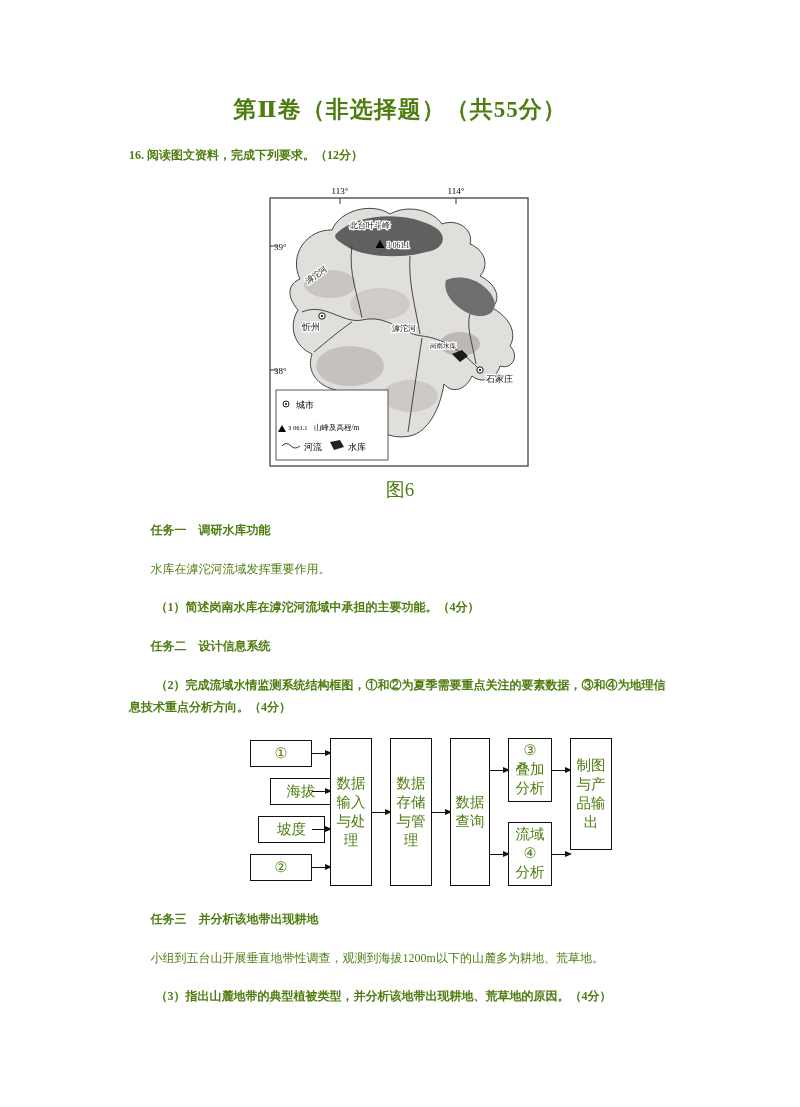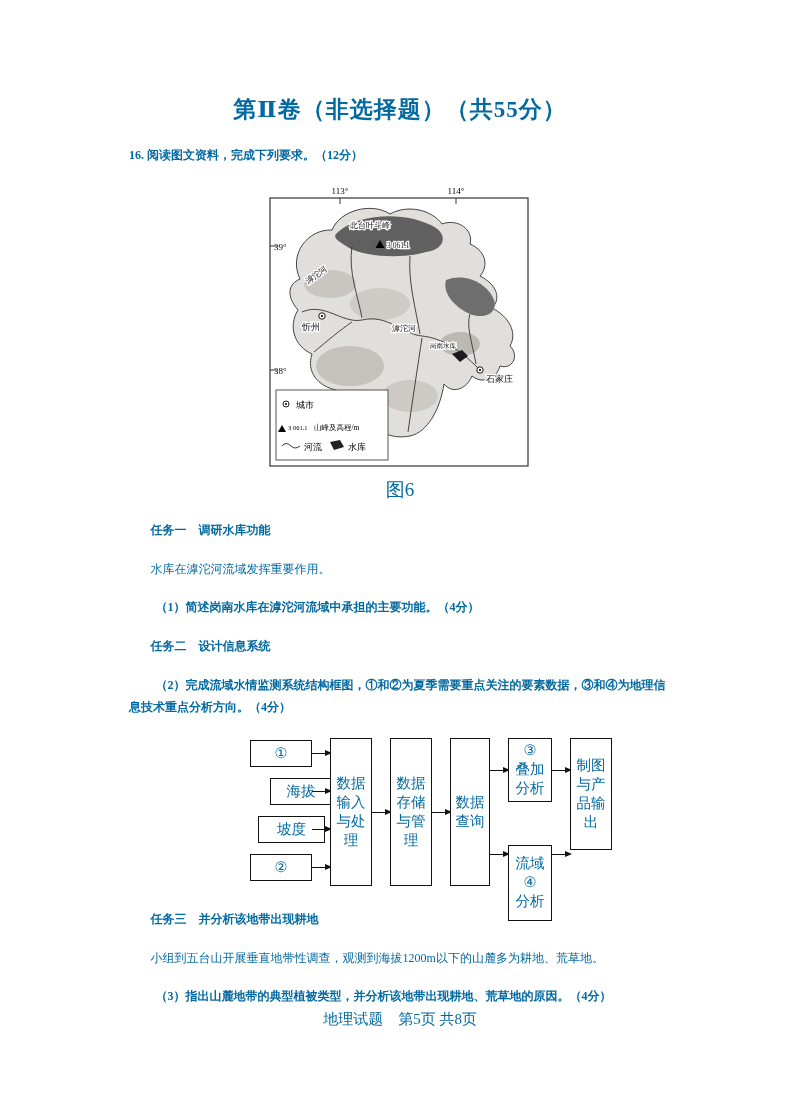--- a/index.html
+++ b/index.html
@@ -1,17 +1,17 @@
 <!DOCTYPE html>
 <html><head>
 <meta charset="utf-8">
 <style>
   html,body{margin:0;padding:0;background:#fff;}
   .page{position:relative;width:800px;height:1107px;background:#fff;overflow:hidden;
-        font-family:"Liberation Serif","DejaVu Serif",serif;color:#0369a1;}
+        font-family:"Liberation Serif","DejaVu Serif",serif;color:#4d7c0f;}
   .title{padding-top:94px;margin:0;text-align:center;font-size:23px;font-weight:bold;letter-spacing:1px;}
   .content{width:576px;margin:20px auto 0;}
   .content p{margin:17px;font-size:12px;line-height:1.82;}
   .bold{font-weight:bold;}
   .ind{text-indent:1.8em;}
   .ind2{text-indent:2.2em;}
 
   
   .figure{width:280px;margin:6px auto 2px;text-align:center;}
   .figcaption{font-size:19px;margin-top:1px;}
@@ -146,32 +146,31 @@
       <div class="harrow" style="left:182px;top:76px;width:18px;"></div>
       <div class="fbox" style="left:200px;top:2px;width:40px;height:148px;">数据
 查询</div>
 
       <div class="harrow" style="left:240px;top:34px;width:18px;"></div>
       <div class="harrow" style="left:240px;top:118px;width:18px;"></div>
 
       <div class="fbox" style="left:258px;top:2px;width:44px;height:64px;">③
 叠加
 分析</div>
-      <div class="fbox" style="left:258px;top:86px;width:44px;height:76px;margin-top:23px;">流域
+      <div class="fbox" style="left:258px;top:86px;width:44px;height:64px;">流域
 ④
 分析</div>
 
       <div class="harrow" style="left:302px;top:34px;width:18px;"></div>
       <div class="harrow" style="left:302px;top:118px;width:18px;"></div>
 
       <div class="fbox" style="left:320px;top:2px;width:42px;height:112px;">制图
 与产
 品输
 出</div>
     </div>
 
     <p class="bold ind">任务三　并分析该地带出现耕地</p>
     <p class="ind">小组到五台山开展垂直地带性调查，观测到海拔1200m以下的山麓多为耕地、荒草地。</p>
     <p class="bold ind2">（3）指出山麓地带的典型植被类型，并分析该地带出现耕地、荒草地的原因。（4分）</p>
   </div>
 
-  <div class="footer">地理试题　第5页 共8页</div>
 </div>
 
 </body></html>

